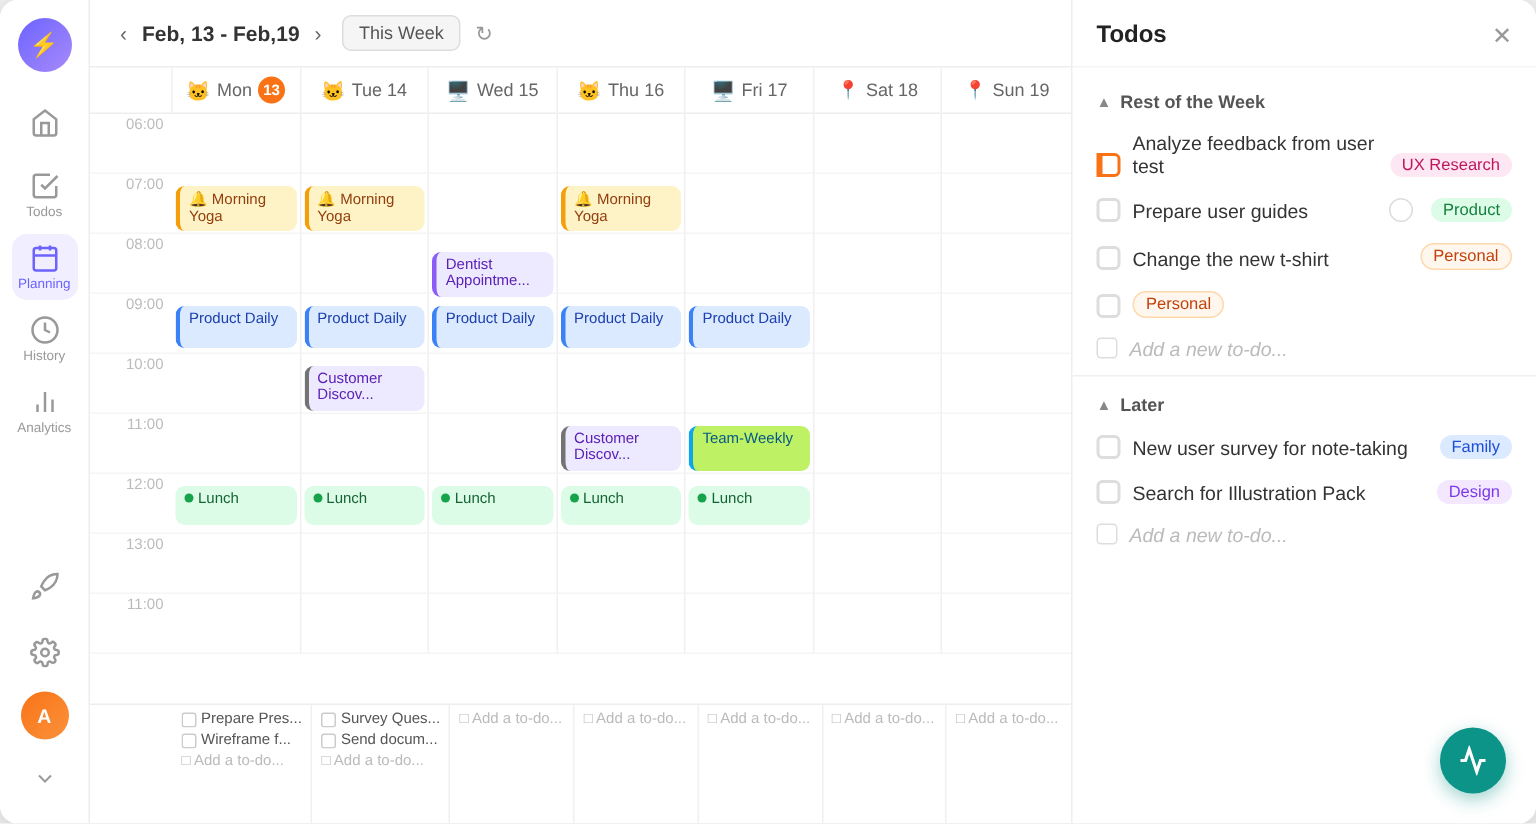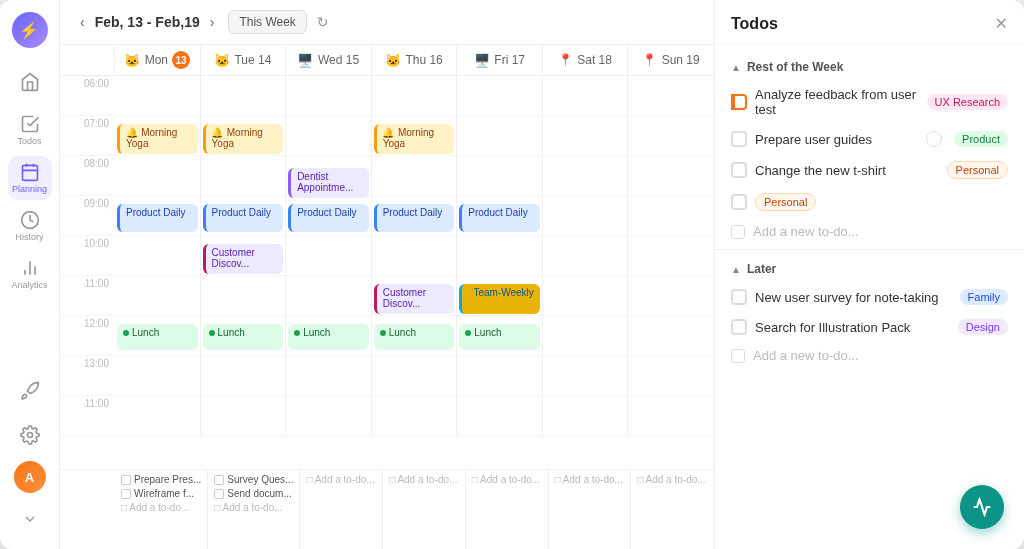--- a/index.html
+++ b/index.html
@@ -34,24 +34,24 @@
     .time-col { display: flex; flex-direction: column; }
     .time-slot { height: 40px; border-bottom: 1px solid #f5f5f5; display: flex; align-items: flex-start; justify-content: flex-end; padding-right: 6px; padding-top: 2px; font-size: 10px; color: #bbb; }
     .day-col { border-right: 1px solid #f0f0f0; position: relative; }
     .day-col:last-child { border-right: none; }
     .time-grid-row { height: 40px; border-bottom: 1px solid #f5f5f5; }
     
     .event { position: absolute; left: 2px; right: 2px; border-radius: 6px; padding: 3px 6px; font-size: 10px; font-weight: 500; overflow: hidden; cursor: pointer; }
     .event-yoga { background: #fef3c7; color: #92400e; border-left: 3px solid #f59e0b; }
     .event-dentist { background: #ede9fe; color: #5b21b6; border-left: 3px solid #8b5cf6; }
     .event-product { background: #dbeafe; color: #1e40af; border-left: 3px solid #3b82f6; }
-    .event-customer { background: #ede9fe; color: #5b21b6; border-left: 3px solid #be185d; }
+    .event-customer { background: #ede9fe; color: #5b21b6; border-left: 3px solid #737373; }
     .event-lunch { background: #dcfce7; color: #166534; }
     .event-launch { background: #fce7f3; color: #9d174d; border-left: 3px solid #ec4899; }
-    .event-team { background: #eab308; color: #075985; border-left: 3px solid #0ea5e9; text-align: right; }
+    .event-team { background: #bef264; color: #075985; border-left: 3px solid #0ea5e9; }
     .lunch-dot { width: 6px; height: 6px; border-radius: 50%; background: #16a34a; display: inline-block; margin-right: 3px; }
     
     
     .cal-bottom { border-top: 1px solid #eee; display: grid; grid-template-columns: 55px repeat(7, 1fr); min-height: 80px; }
     .cal-bottom-time { font-size: 10px; color: #bbb; padding: 4px; }
     .cal-bottom-day { border-right: 1px solid #f0f0f0; padding: 4px 6px; font-size: 10px; color: #666; }
     .cal-bottom-day:last-child { border-right: none; }
     .todo-item-small { display: flex; align-items: center; gap: 3px; margin-bottom: 3px; color: #555; font-size: 10px; white-space: nowrap; overflow: hidden; text-overflow: ellipsis; }
     .todo-check-small { width: 10px; height: 10px; border: 1px solid #ccc; border-radius: 2px; flex-shrink: 0; }
     .add-todo-small { color: #bbb; font-size: 10px; display: flex; align-items: center; gap: 2px; cursor: pointer; }
@@ -59,32 +59,32 @@
     
     .todos-panel { width: 310px; border-left: 1px solid #eee; display: flex; flex-direction: column; background: #fff; }
     .todos-header { padding: 14px 16px 10px; display: flex; align-items: center; justify-content: space-between; border-bottom: 1px solid #f5f5f5; }
     .todos-title { font-size: 16px; font-weight: 700; color: #222; }
     .close-btn { background: none; border: none; cursor: pointer; color: #999; font-size: 16px; }
     
     .todos-body { flex: 1; overflow-y: auto; padding: 8px 0; }
     .section-header { display: flex; align-items: center; gap: 6px; padding: 8px 16px 6px; font-size: 12px; font-weight: 600; color: #555; cursor: pointer; }
     .section-chevron { color: #888; font-size: 10px; }
     
-    .todo-row { display: flex; align-items: center; gap: 8px; padding: 7px 16px; }
+    .todo-row { display: flex; align-items: flex-end; gap: 8px; padding: 7px 16px; }
     .todo-check { width: 16px; height: 16px; border: 2px solid #ddd; border-radius: 4px; flex-shrink: 0; }
     .todo-check.orange-border { border-color: #f97316; border-left: 4px solid #f97316; border-radius: 0 4px 4px 0; }
     .todo-text { font-size: 13px; color: #333; flex: 1; }
     .tag { border-radius: 12px; padding: 2px 8px; font-size: 11px; font-weight: 500; }
     .tag-ux { background: #fce7f3; color: #be185d; }
     .tag-product { background: #dcfce7; color: #15803d; }
     .tag-personal { background: #fff7ed; color: #c2410c; border: 1px solid #fed7aa; }
     .tag-family { background: #dbeafe; color: #1d4ed8; }
     .tag-design { background: #f3e8ff; color: #7c3aed; }
     
-    .add-todo-row { display: flex; align-items: center; gap: 8px; padding: 6px 16px; color: #bbb; font-size: 13px; cursor: pointer; }
+    .add-todo-row { display: flex; gap: 8px; padding: 6px 16px; color: #bbb; font-size: 13px; cursor: pointer; font-style: italic; }
     .add-check-placeholder { width: 14px; height: 14px; border: 1.5px solid #ddd; border-radius: 3px; }
     
     .section-divider { height: 1px; background: #f0f0f0; margin: 4px 0; }
     
     .fab { position: absolute; bottom: 20px; right: 20px; width: 44px; height: 44px; background: #0d9488; border-radius: 50%; display: flex; align-items: center; justify-content: center; color: white; font-size: 18px; cursor: pointer; box-shadow: 0 4px 12px rgba(13,148,136,0.4); }
     .todos-panel { position: relative; }
   </style>
 </head>
 <body>
 

